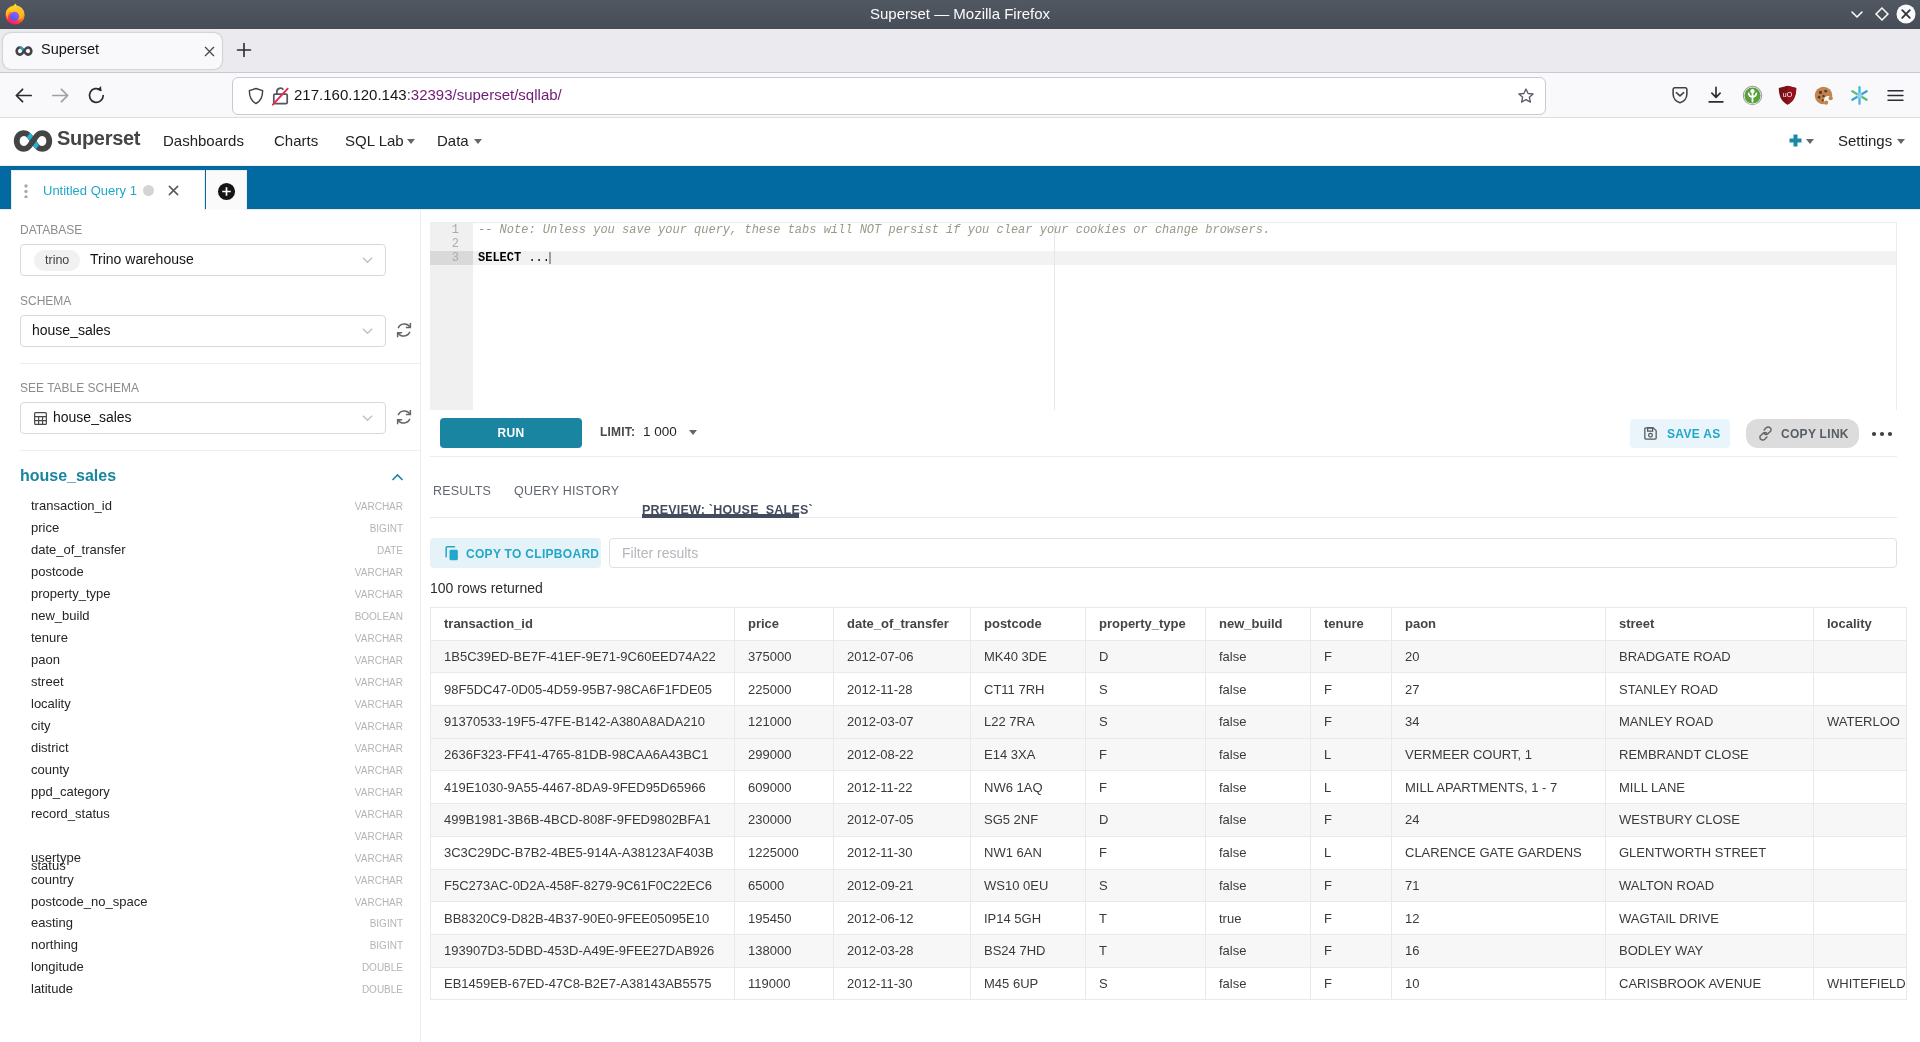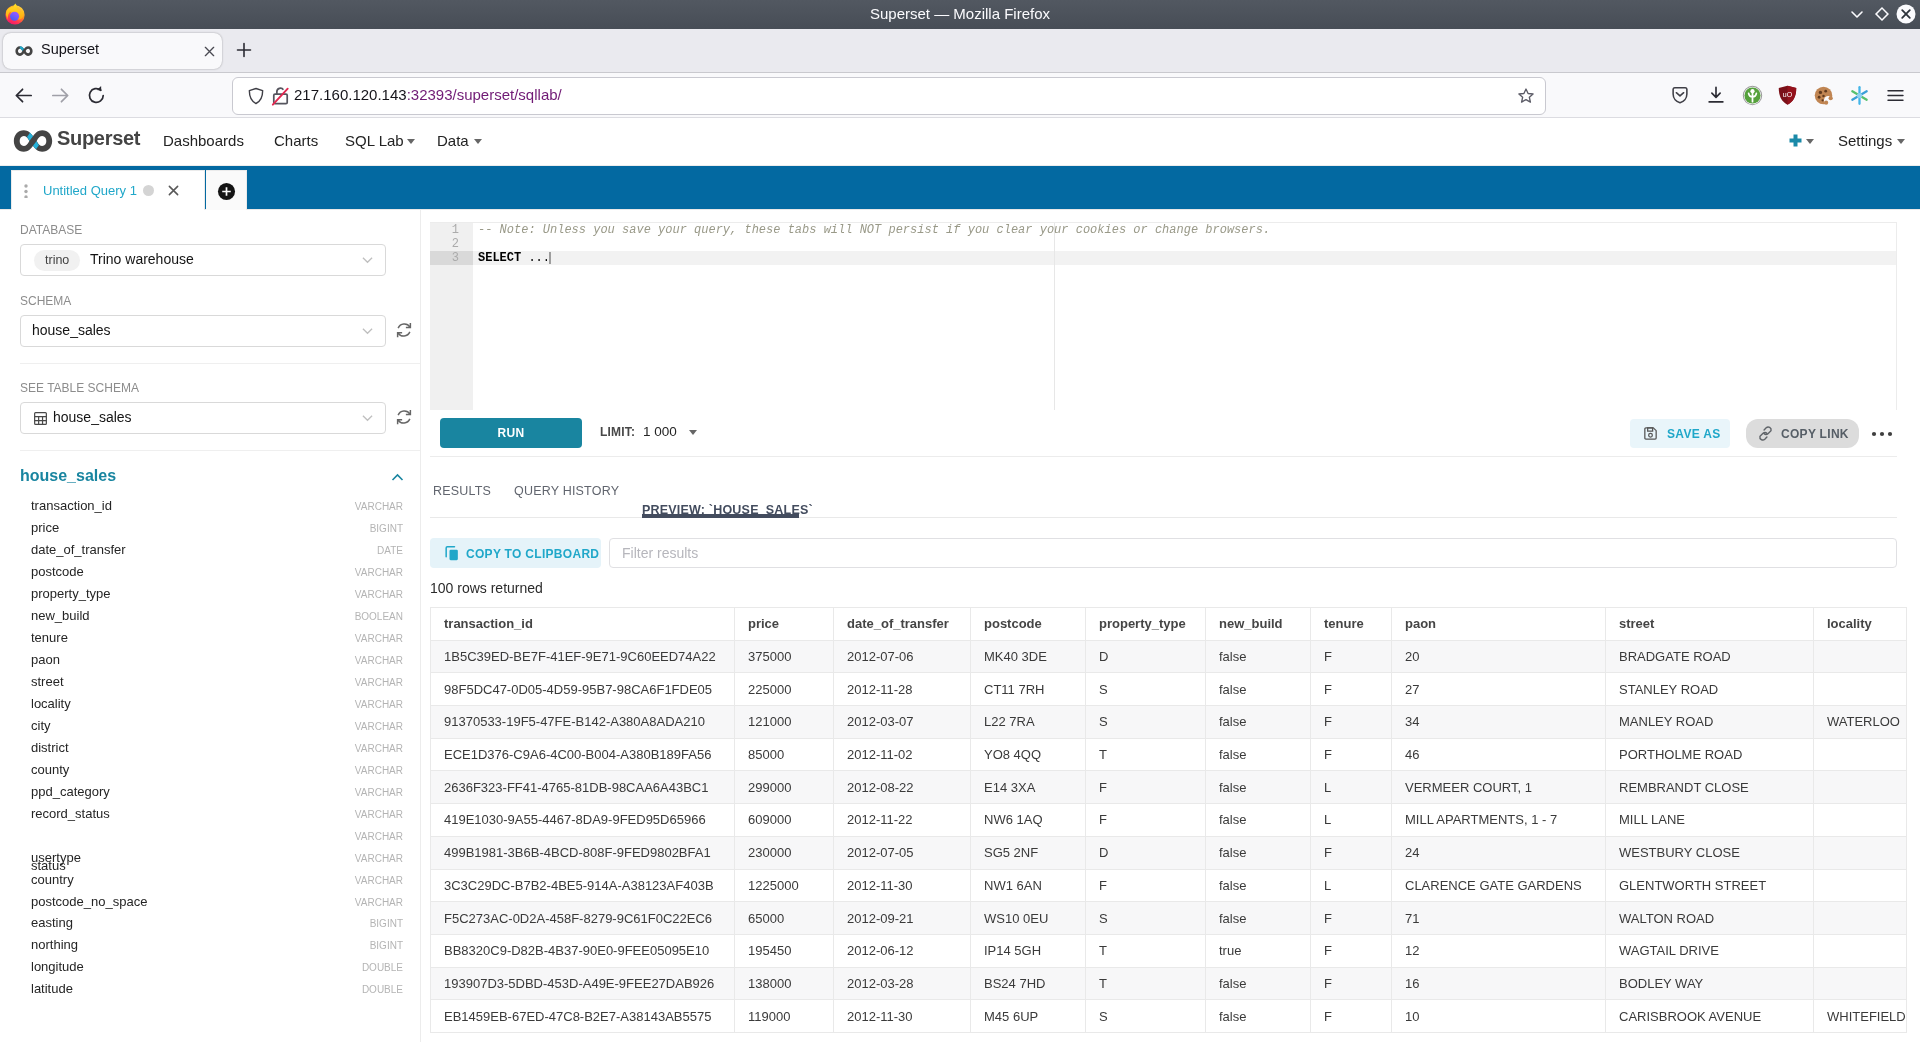--- a/index.html
+++ b/index.html
@@ -434,32 +434,20 @@
           <td>121000</td>
           <td>2012-03-07</td>
           <td>L22 7RA</td>
           <td>S</td>
           <td>false</td>
           <td>F</td>
           <td>34</td>
           <td>MANLEY ROAD</td>
           <td>WATERLOO</td>
         </tr>
-    <tr>
-          <td>ECE1D376-C9A6-4C00-B004-A380B189FA56</td>
-          <td>85000</td>
-          <td>2012-11-02</td>
-          <td>YO8 4QQ</td>
-          <td>T</td>
-          <td>false</td>
-          <td>F</td>
-          <td>46</td>
-          <td>PORTHOLME ROAD</td>
-          <td></td>
-        </tr>
     <tr class="odd">
           <td>2636F323-FF41-4765-81DB-98CAA6A43BC1</td>
           <td>299000</td>
           <td>2012-08-22</td>
           <td>E14 3XA</td>
           <td>F</td>
           <td>false</td>
           <td>L</td>
           <td>VERMEER COURT, 1</td>
           <td>REMBRANDT CLOSE</td>

